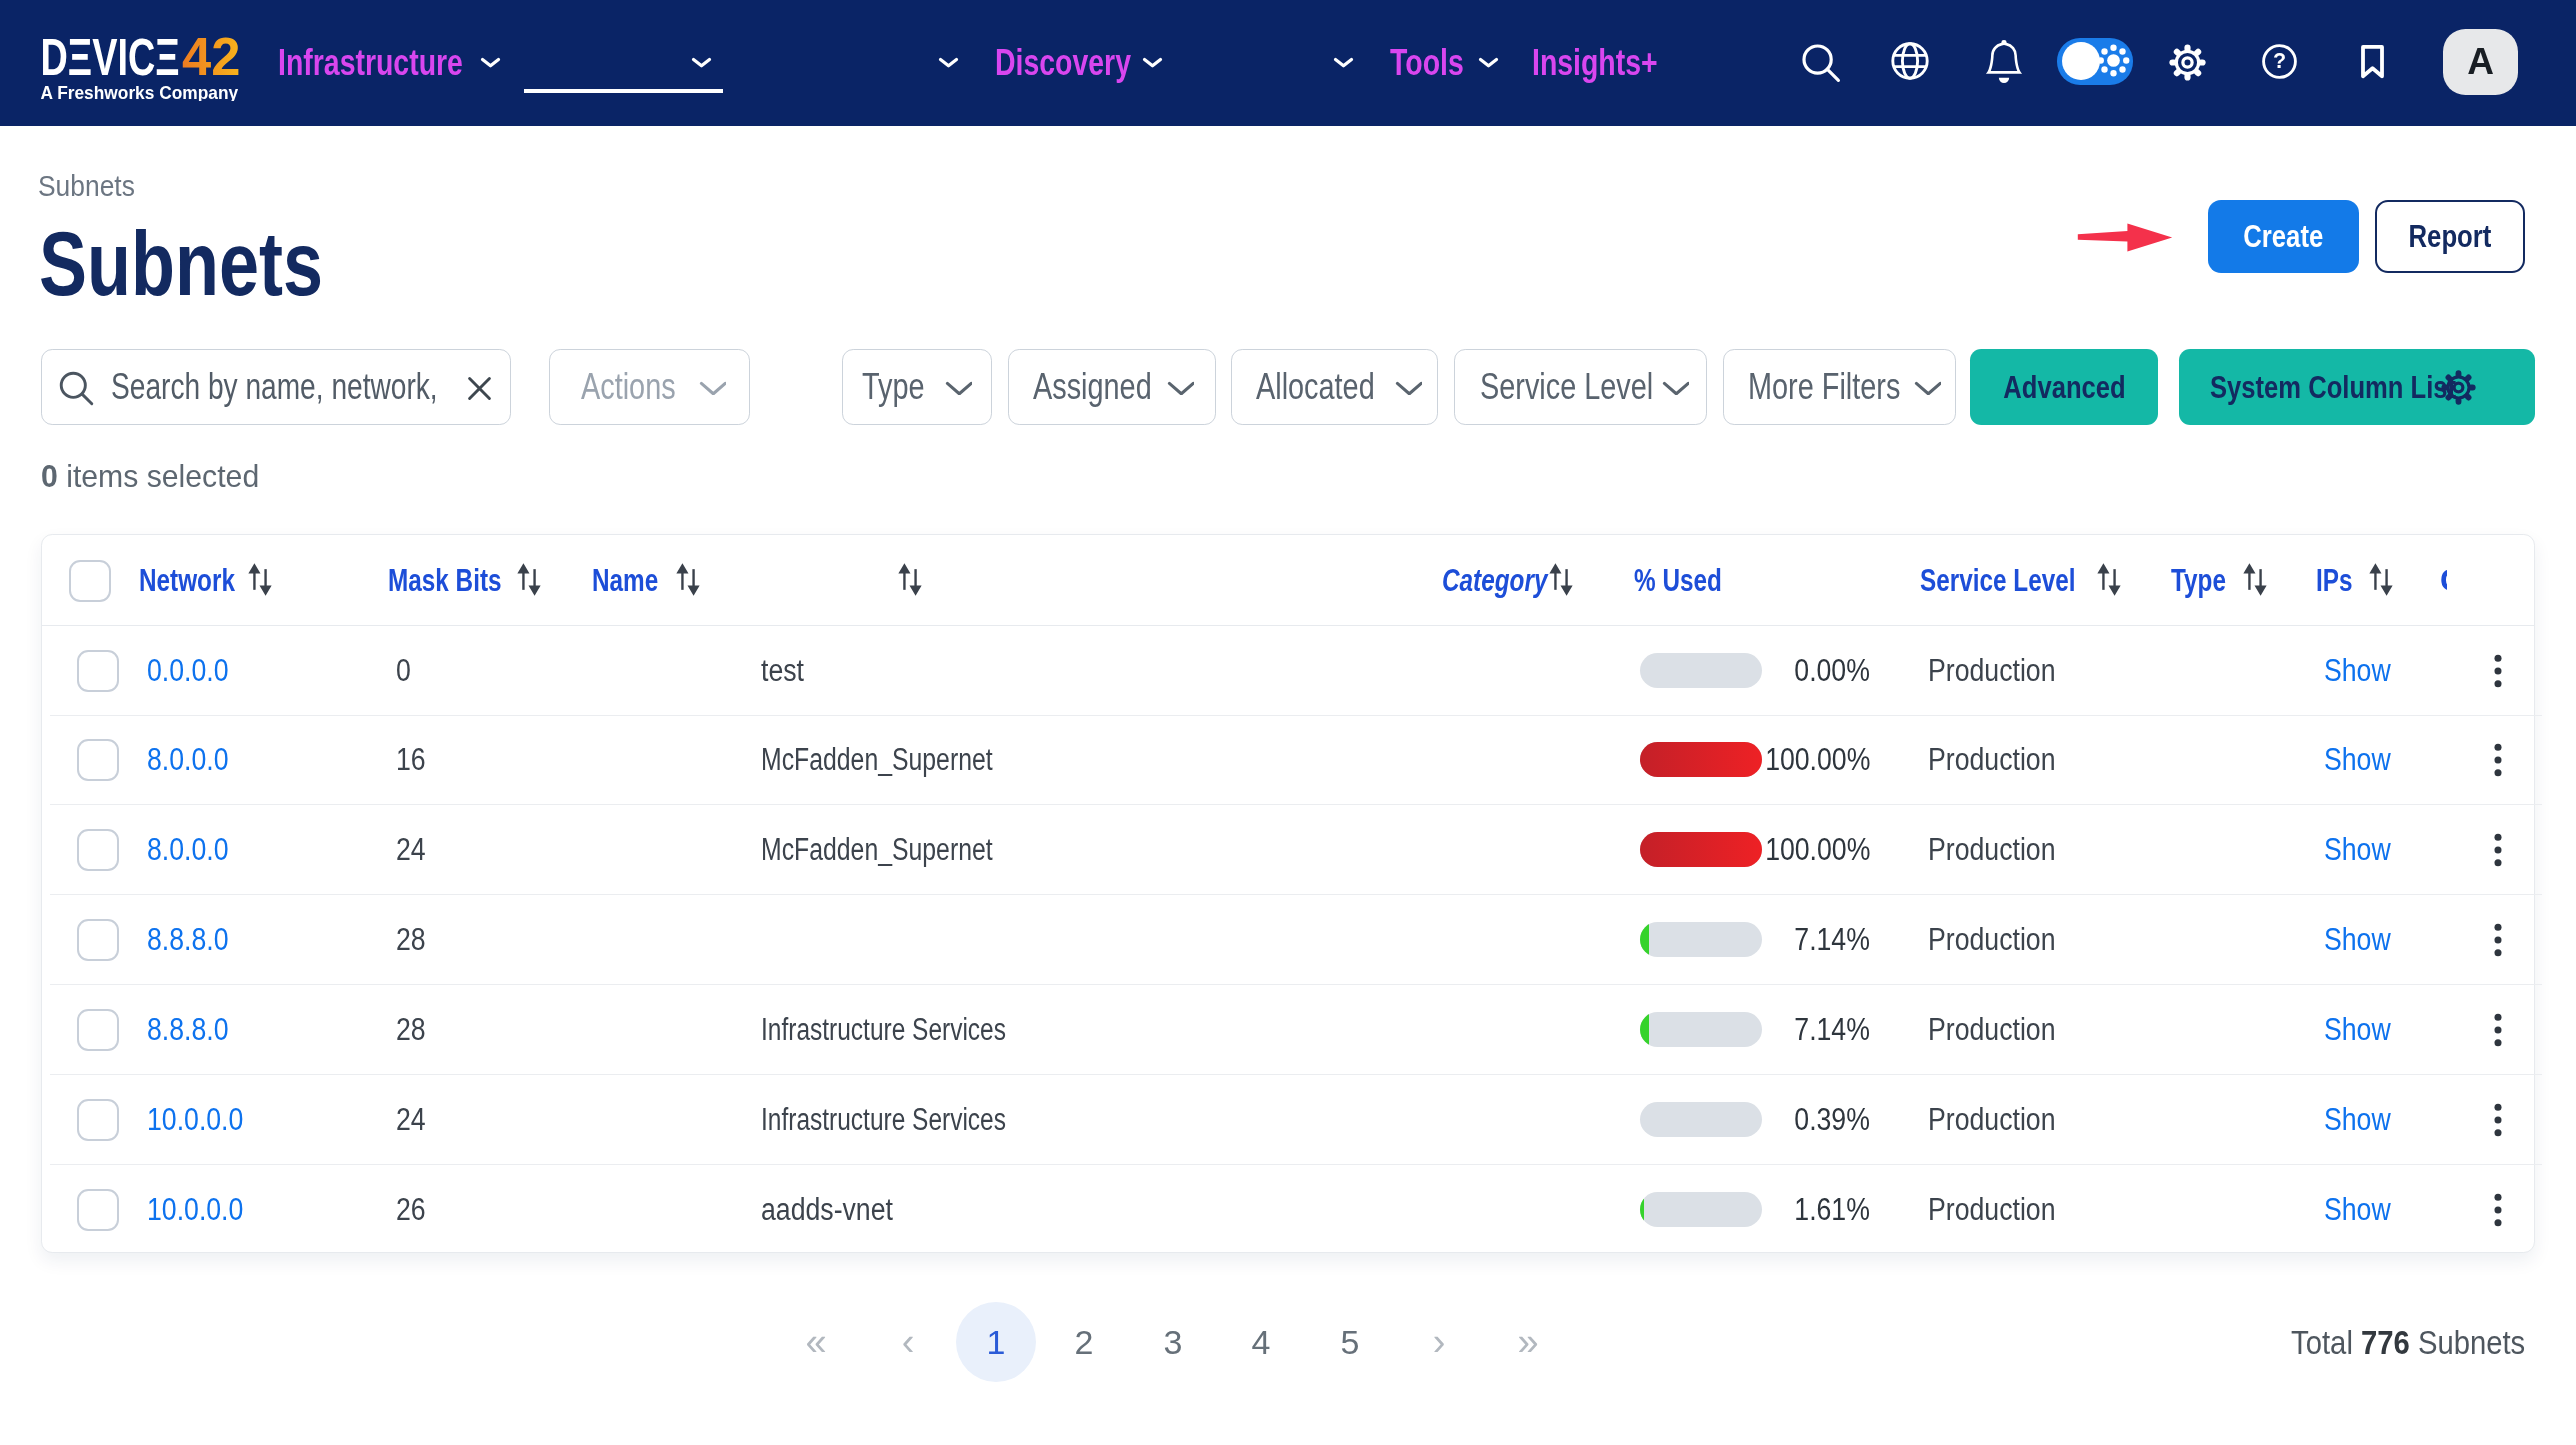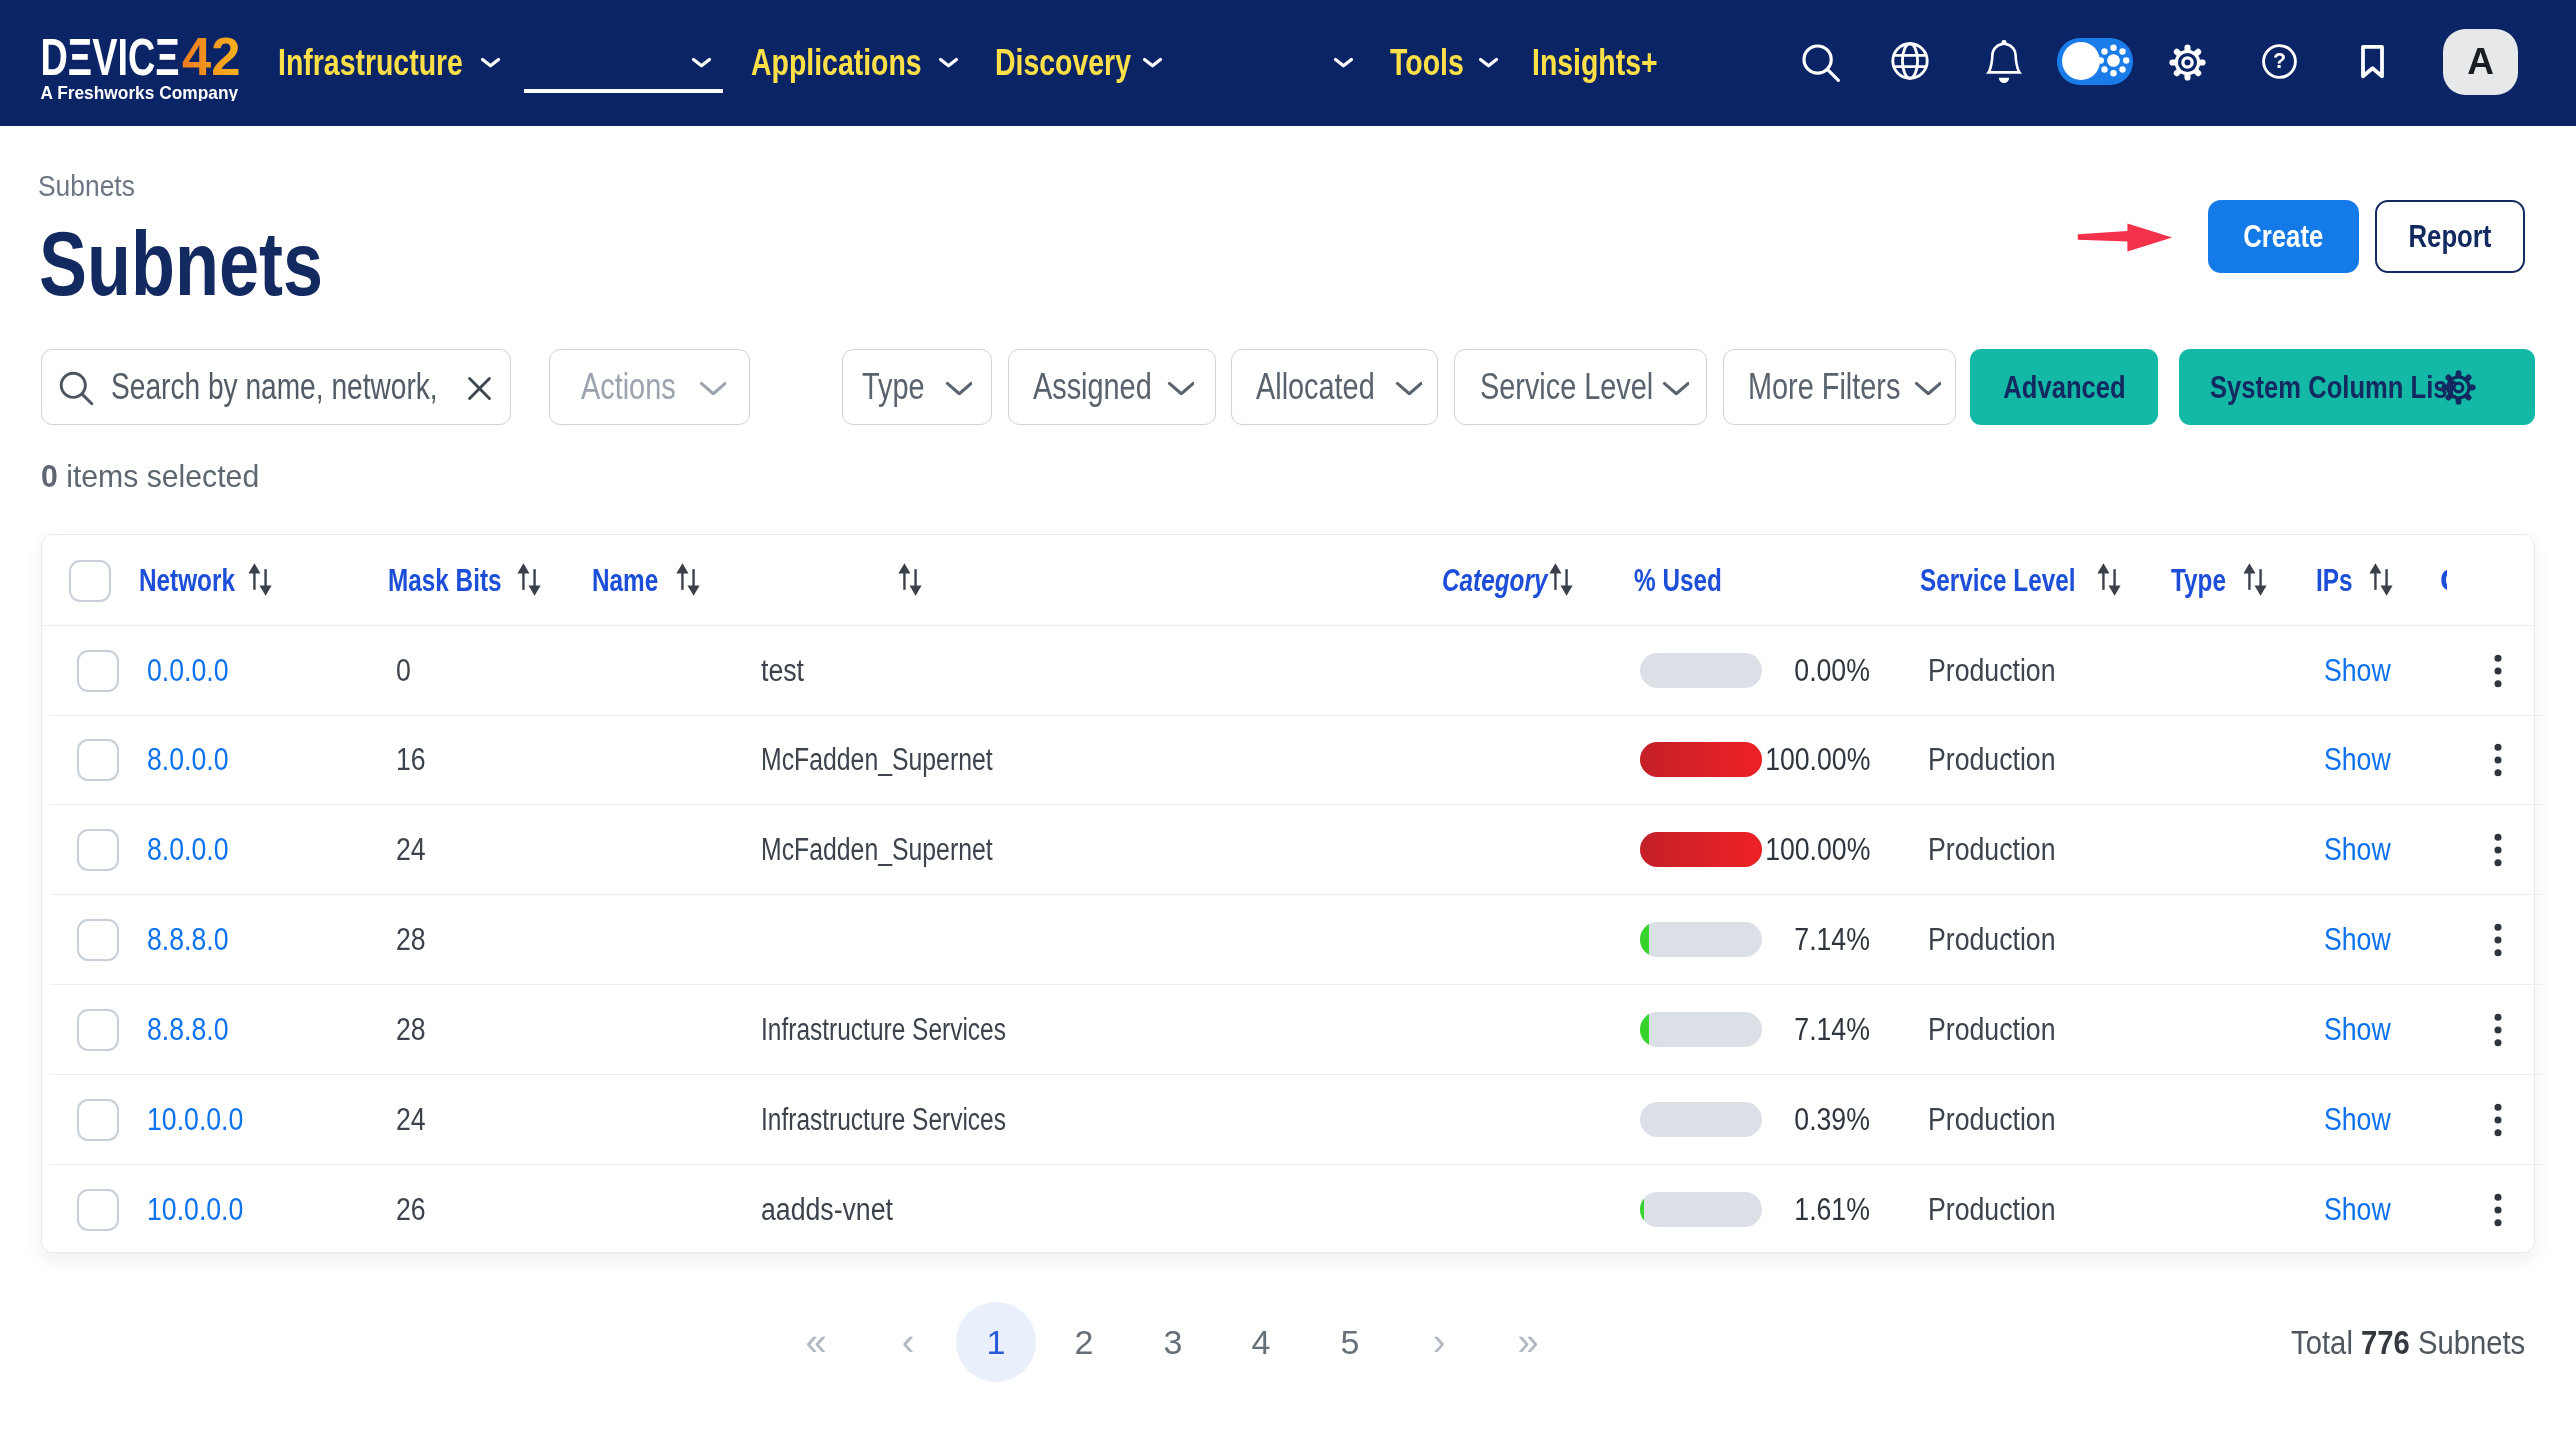--- a/index.html
+++ b/index.html
@@ -3,21 +3,21 @@
 <meta charset="utf-8">
 <style>
   * { margin:0; padding:0; box-sizing:border-box; }
   html,body { width:2576px; height:1445px; background:#fff; font-family:"Liberation Sans", sans-serif; overflow:hidden; }
   .abs { position:absolute; }
   .t { display:inline-block; transform:scaleX(0.86); transform-origin:0 50%; white-space:nowrap; }
   .tc { display:inline-block; transform:scaleX(0.83); transform-origin:50% 50%; white-space:nowrap; }
   .tr { display:inline-block; transform:scaleX(0.86); transform-origin:100% 50%; white-space:nowrap; }
   
   .nav { position:absolute; left:0; top:0; width:2576px; height:126px; background:#0a2466; }
-  .navitem { position:absolute; top:0; height:126px; display:flex; align-items:center; color:#fde047; font-size:36px; font-weight:700; }
+  .navitem { position:absolute; top:0; height:126px; display:flex; align-items:center; color:#d946ef; font-size:36px; font-weight:700; }
   .underline { position:absolute; left:524px; top:89px; width:199px; height:4px; background:#fff; }
   .nchev { position:absolute; top:57px; }
   
   .crumb { position:absolute; left:38px; top:169px; font-size:30px; color:#6c7682; }
   .h1 { position:absolute; left:39px; top:213px; font-size:90px; font-weight:700; color:#132a60; }
   .btn-create { position:absolute; left:2208px; top:200px; width:151px; height:73px; background:#137ae8; border-radius:13px; color:#fff; font-size:31px; font-weight:700; display:flex; align-items:center; justify-content:center; }
   .btn-report { position:absolute; left:2375px; top:200px; width:150px; height:73px; background:#fff; border:2.4px solid #132a60; border-radius:13px; color:#132a60; font-size:31px; font-weight:700; display:flex; align-items:center; justify-content:center; }
   
   .fbox { position:absolute; top:349px; height:76px; border:1.6px solid #ccd3db; border-radius:11.2px; background:#fff; display:flex; align-items:center; color:#59636e; font-size:30.5px; white-space:nowrap; }
   .ftext { top:349px; height:76px; display:flex; align-items:center; font-size:37px; color:#59636e; white-space:nowrap; transform-origin:0 50%; }
@@ -60,23 +60,20 @@
     </linearGradient>
       </defs>
     <text x="0" y="58" font-family="Liberation Sans" font-weight="bold" font-size="64" fill="#ffffff" textLength="174" lengthAdjust="spacingAndGlyphs">DΞVICΞ</text>
     <text x="177" y="58" font-family="Liberation Sans" font-weight="bold" font-size="66" fill="url(#og)" textLength="73" lengthAdjust="spacingAndGlyphs">42</text>
     <text x="0" y="87" font-family="Liberation Sans" font-weight="bold" font-size="23" fill="#ffffff" textLength="247" lengthAdjust="spacingAndGlyphs">A Freshworks Company</text>
   </svg>
   <div class="navitem" style="left:278px;">
       <span class="t" style="transform:scaleX(0.79);">Infrastructure</span>
     </div>
   <div class="underline"></div>
-  <div class="navitem" style="left:751px;">
-      <span class="t" style="transform:scaleX(0.79);">Applications</span>
-    </div>
   <div class="navitem" style="left:995px;">
       <span class="t" style="transform:scaleX(0.79);">Discovery</span>
     </div>
   <div class="navitem" style="left:1390px;">
       <span class="t" style="transform:scaleX(0.79);">Tools</span>
     </div>
   <div class="navitem" style="left:1532px;">
       <span class="t" style="transform:scaleX(0.79);">Insights+</span>
     </div>
   <svg class="nchev" style="left:480px;" width="21" height="12" viewBox="0 0 26 15">

